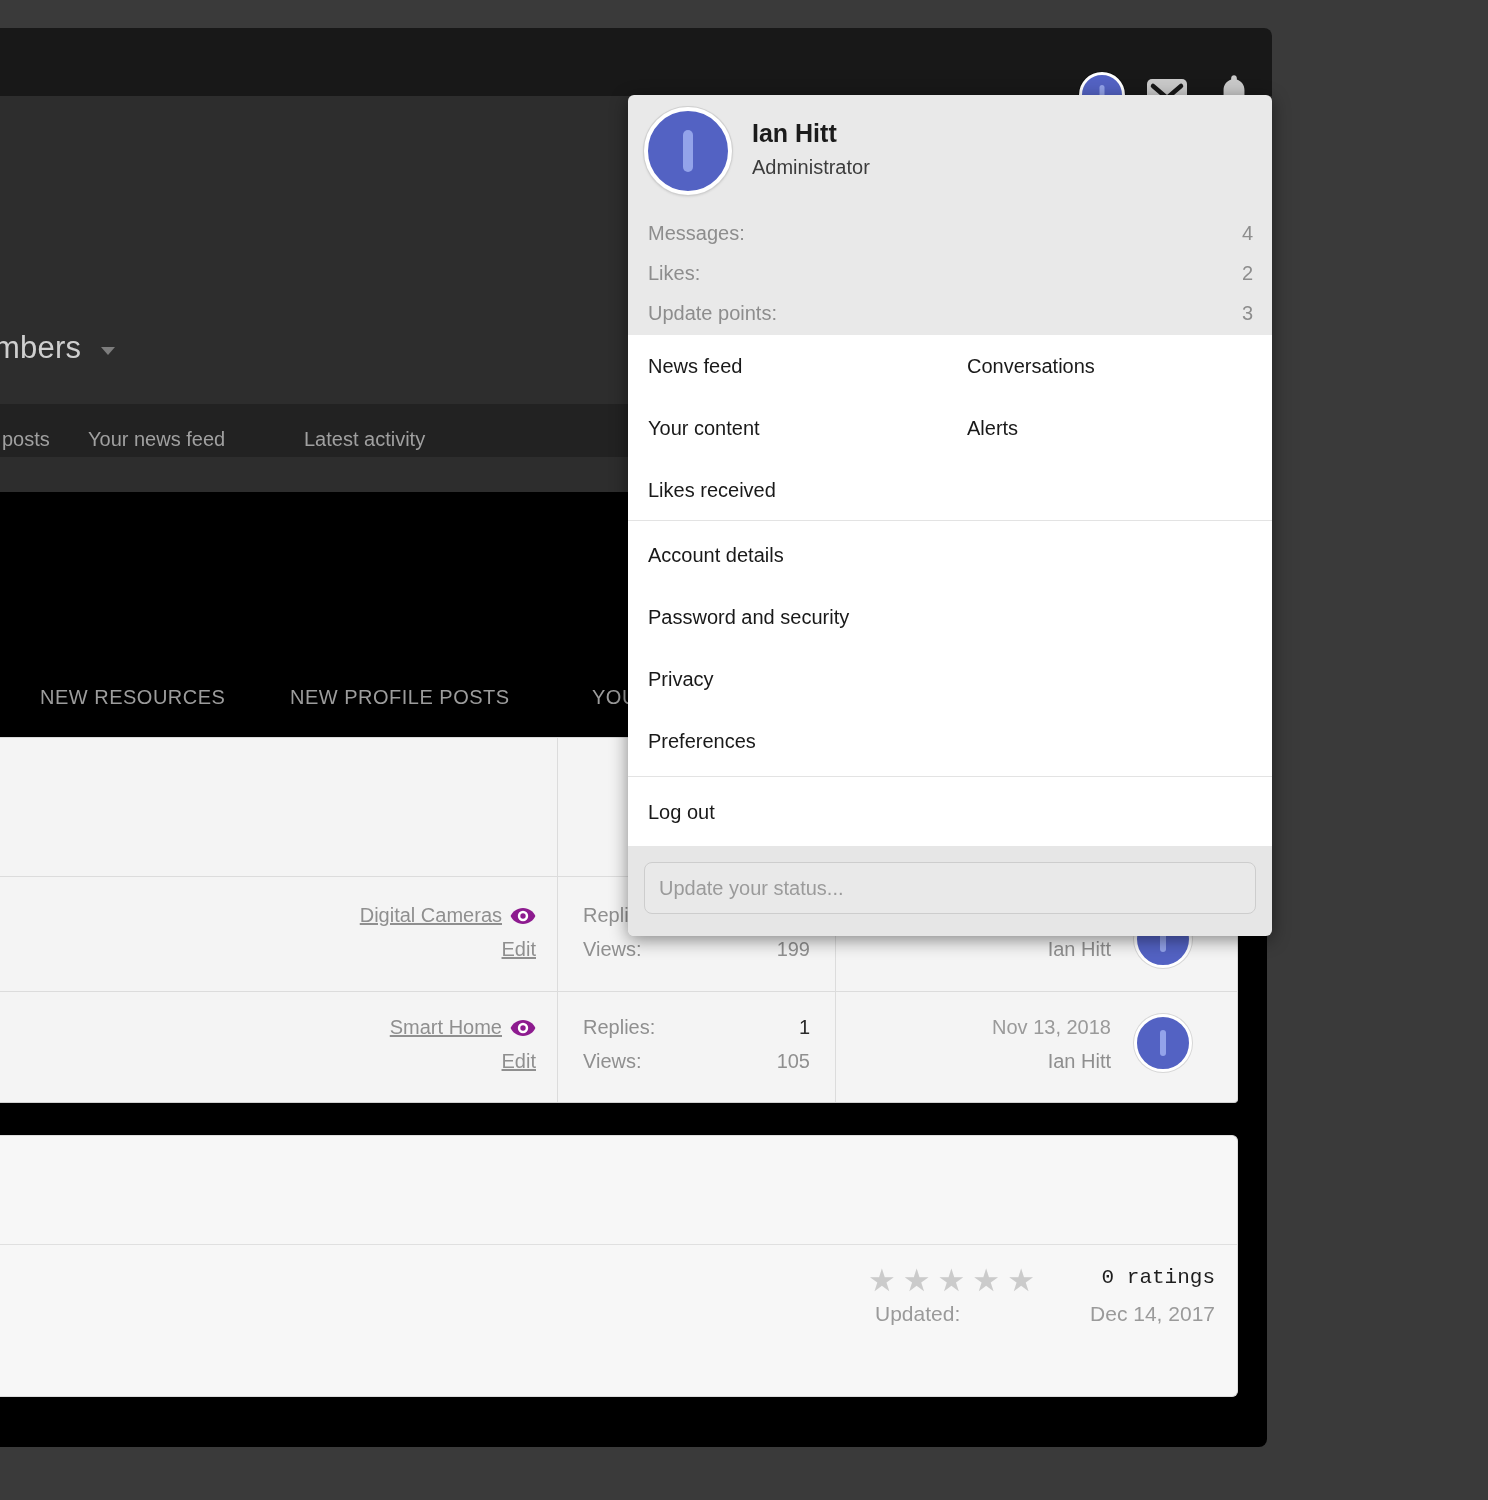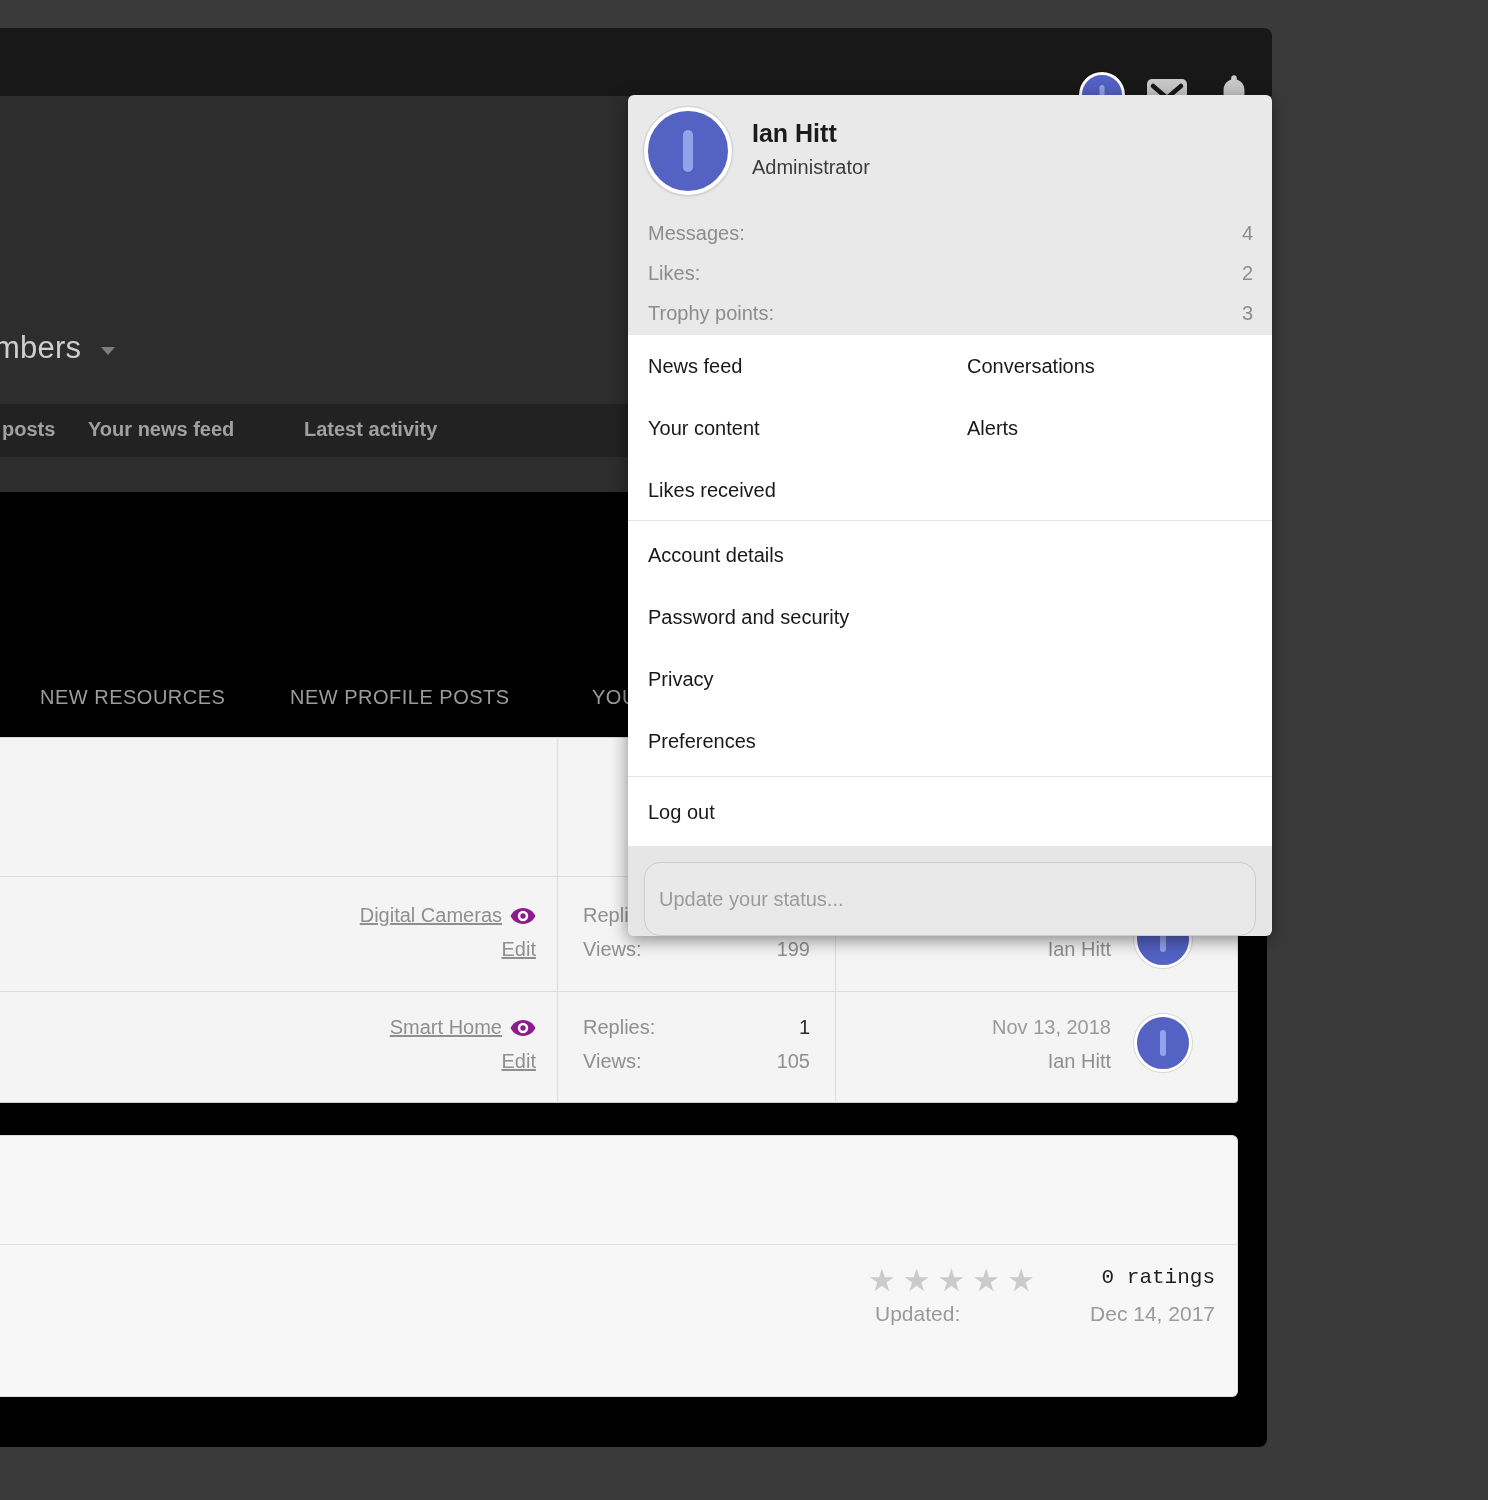--- a/index.html
+++ b/index.html
@@ -43,21 +43,21 @@
   .title-caret {
     position:absolute; left:101px; top:347px; width:0; height:0; z-index:2;
     border-left:7px solid transparent; border-right:7px solid transparent;
     border-top:8px solid #7d7d7d;
   }
   .tabbar {
     position:absolute; left:0; top:404px; width:1272px; height:53px;
     background:#222222; z-index:2;
   }
   .tab {
-    position:absolute; top:14px; font-size:20px; font-weight:bold;
+    position:absolute; top:24px; font-size:20px; font-weight:normal;
     color:#a0a0a0; white-space:nowrap;
   }
   
   .wrapper {
     position:absolute; left:0; top:492px; width:1267px; height:955px;
     background:#000000; border-radius:0 8px 8px 0; z-index:1;padding-left:16px;
   }
   .section-tab {
     position:absolute; top:194px; font-size:20px; color:#9c9c9c;
     letter-spacing:.5px; white-space:nowrap;
@@ -117,21 +117,21 @@
   .dd-menu { background:#ffffff; flex:none; }
   .dd-sec { display:grid; grid-template-columns:319px 1fr; padding:0 20px; }
   .dd-sec1 { height:185px; }
   .dd-sec2 { height:256px; border-top:1px solid #e3e3e3; padding-top:3px; }
   .dd-sec3 { height:70px; border-top:1px solid #e3e3e3; display:flex; align-items:center; padding:0 20px; background:#fff; }
   .dd-link { display:block; padding:19px 0; font-size:20px; line-height:24px; color:#191919; text-decoration:none; cursor:pointer; }
   .dd-footer {
     height:90px; background:#e6e6e6; border-radius:0 0 6px 6px; padding:16px; flex:none;
   }
   .status-input {
-    width:100%; height:74px; border:1px solid #cdcdcd; border-radius:16px;
+    width:100%; height:52px; border:1px solid #cdcdcd; border-radius:8px;
     background:#e9e9e9; padding:0 14px; font-size:20px; color:#701a75;
     font-family:"Liberation Sans","DejaVu Sans",sans-serif; outline:none;
   }
   .status-input::placeholder { color:#9b9b9b; }
 </style>
 </head>
 <body>
 
 <div class="page-dark pattern"></div>
 <div class="page-title">mbers</div>
@@ -239,21 +239,21 @@
     <div class="dd-stats">
       <div class="dd-stat-row">
         <span>Messages:</span>
         <span>4</span>
       </div>
       <div class="dd-stat-row">
         <span>Likes:</span>
         <span>2</span>
       </div>
       <div class="dd-stat-row">
-        <span>Trophy points:</span>
+        <span>Update points:</span>
         <span>3</span>
       </div>
     </div>
   </div>
 
   <div class="dd-menu">
     <div class="dd-sec dd-sec1">
       <div>
         <a class="dd-link">News feed</a>
         <a class="dd-link">Your content</a>

